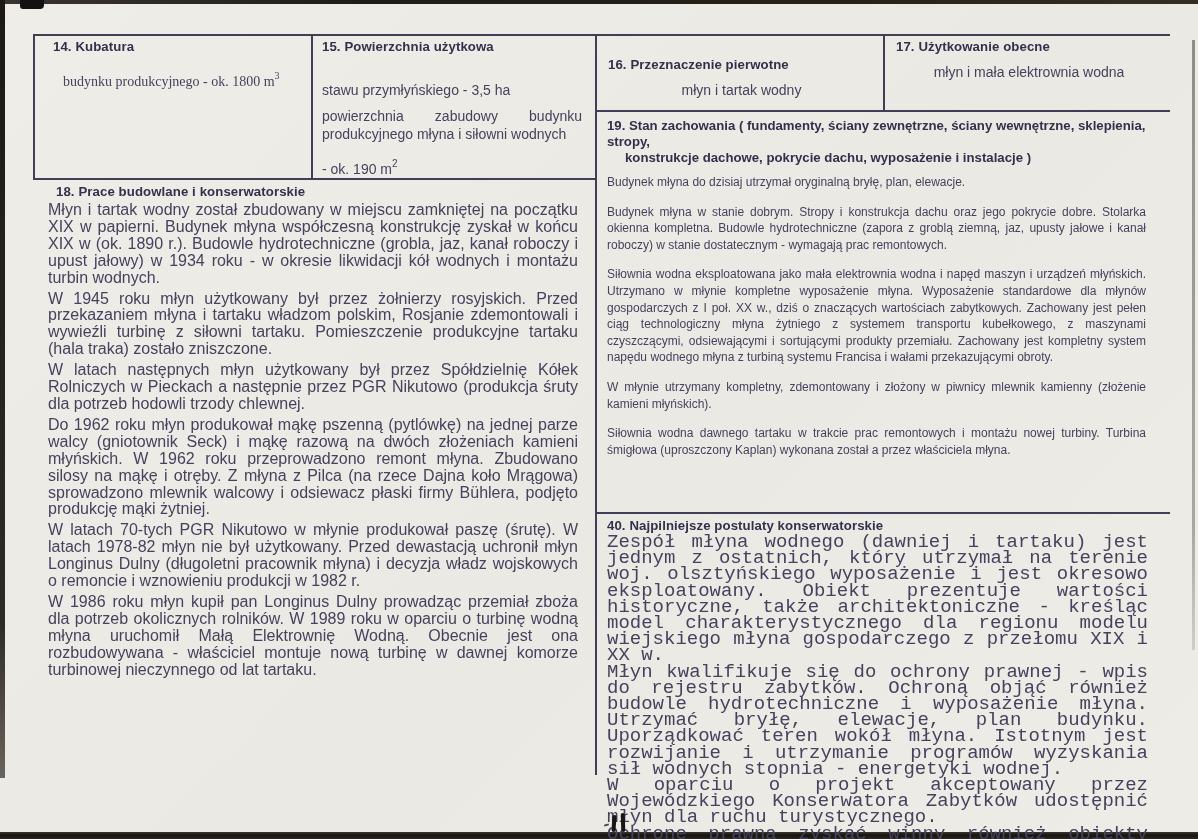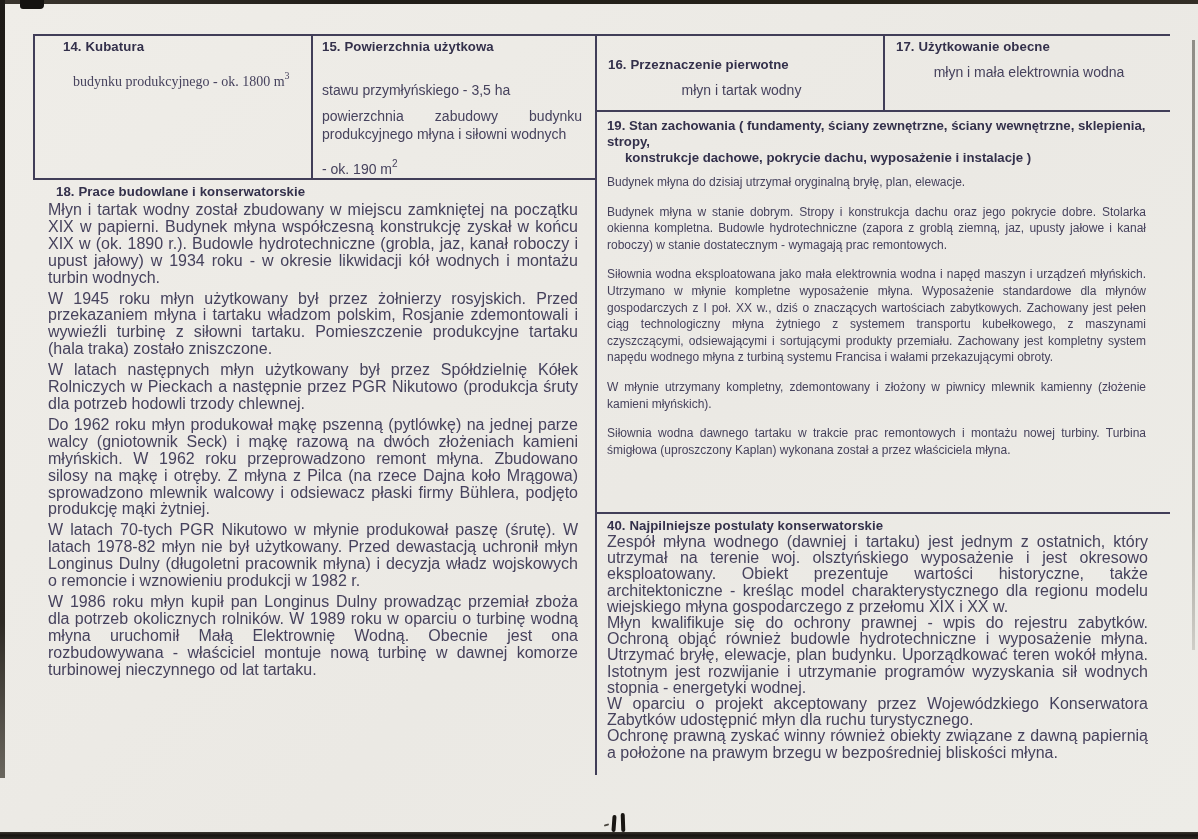--- a/index.html
+++ b/index.html
@@ -25,28 +25,28 @@
   .body-sm{font-size:14px;line-height:17px;}
   .box{position:absolute;}
   .sec p{margin:0;text-align:justify;}
   .sec p:last-child{margin-bottom:0;}
   #sec18{left:33px;top:178px;width:563px;padding:6px 18px 0 15px;box-sizing:border-box;}
   #sec18 .cellhead{margin:0 0 3px 8px;}
   #sec18 p{font-size:16px;line-height:16.9px;margin-bottom:4px;}
   #sec19{left:596px;top:110px;width:574px;padding:8px 24px 0 11px;box-sizing:border-box;}
   #sec19 p{font-size:12px;line-height:16.6px;margin-bottom:13px;}
   #sec20{left:596px;top:512px;width:574px;padding:6px 22px 0 11px;box-sizing:border-box;}
-  #sec20 p{font-size:16px;line-height:16.2px;margin-bottom:0;}
+  #sec20 p{font-size:19px;line-height:16.2px;margin-bottom:0;font-family:Liberation Mono, monospace;}
   .head19{font-weight:bold;font-size:13.2px;color:#33304b;line-height:16px;}
   .head19 .l2{padding-left:18px;display:block;}
   .head19{margin-bottom:8px;}
   #sec20 .cellhead{display:block;margin-bottom:1px;}
   sup{font-size:10px;position:relative;top:-1px;}
   
-  #box14{left:33px;top:34px;width:279px;height:144px;padding:5px 10px 0 30px;box-sizing:border-box;}
+  #box14{left:33px;top:34px;width:279px;height:144px;padding:5px 10px 0 20px;box-sizing:border-box;}
   #box14 .val{margin:14px 0 0 10px;font-family:Liberation Serif, serif;}
   #box15{left:312px;top:34px;width:284px;height:176px;padding:5px 14px 0 10px;box-sizing:border-box;}
   #box15 .l1{margin:28px 0 0 0;}
   #box15 .l2{margin:9px 0 0 0;text-align:justify;text-align-last:left;line-height:17.5px;}
   #box15 .l3{margin:13px 0 0 0;text-align:left;}
   #box16{left:596px;top:34px;width:287px;height:76px;padding:23px 8px 0 12px;box-sizing:border-box;}
   #box16 .val{margin:10px 0 0 0;text-align:center;}
   #box17{left:885px;top:34px;width:285px;height:76px;padding:5px 8px 0 11px;box-sizing:border-box;}
   #box17 .val{margin:10px 0 0 0;text-align:center;}
   

